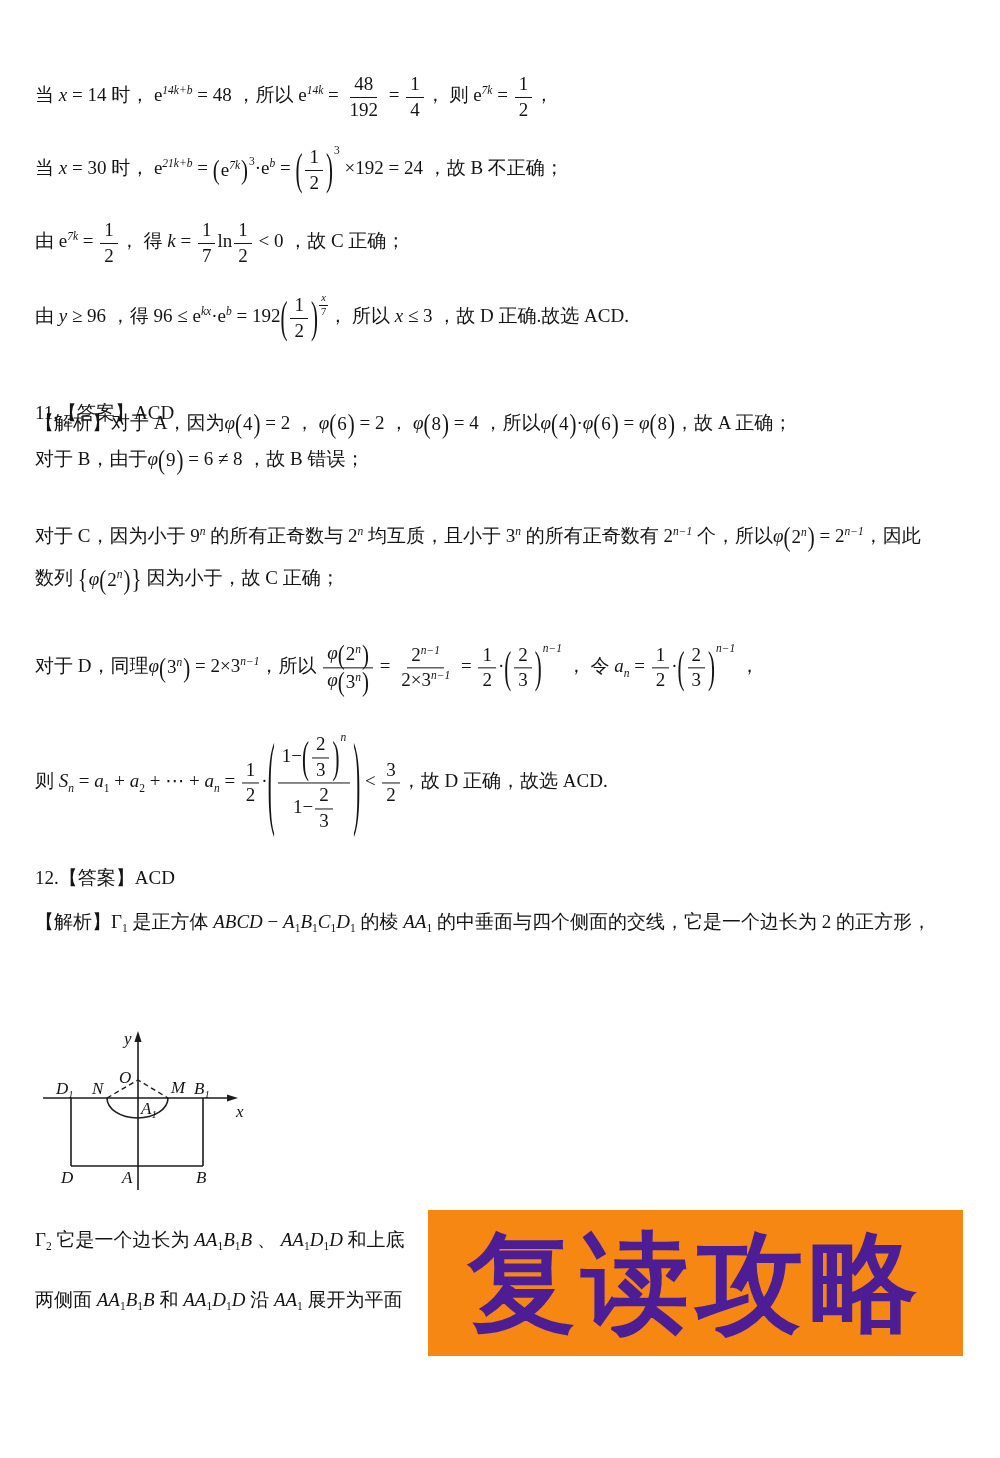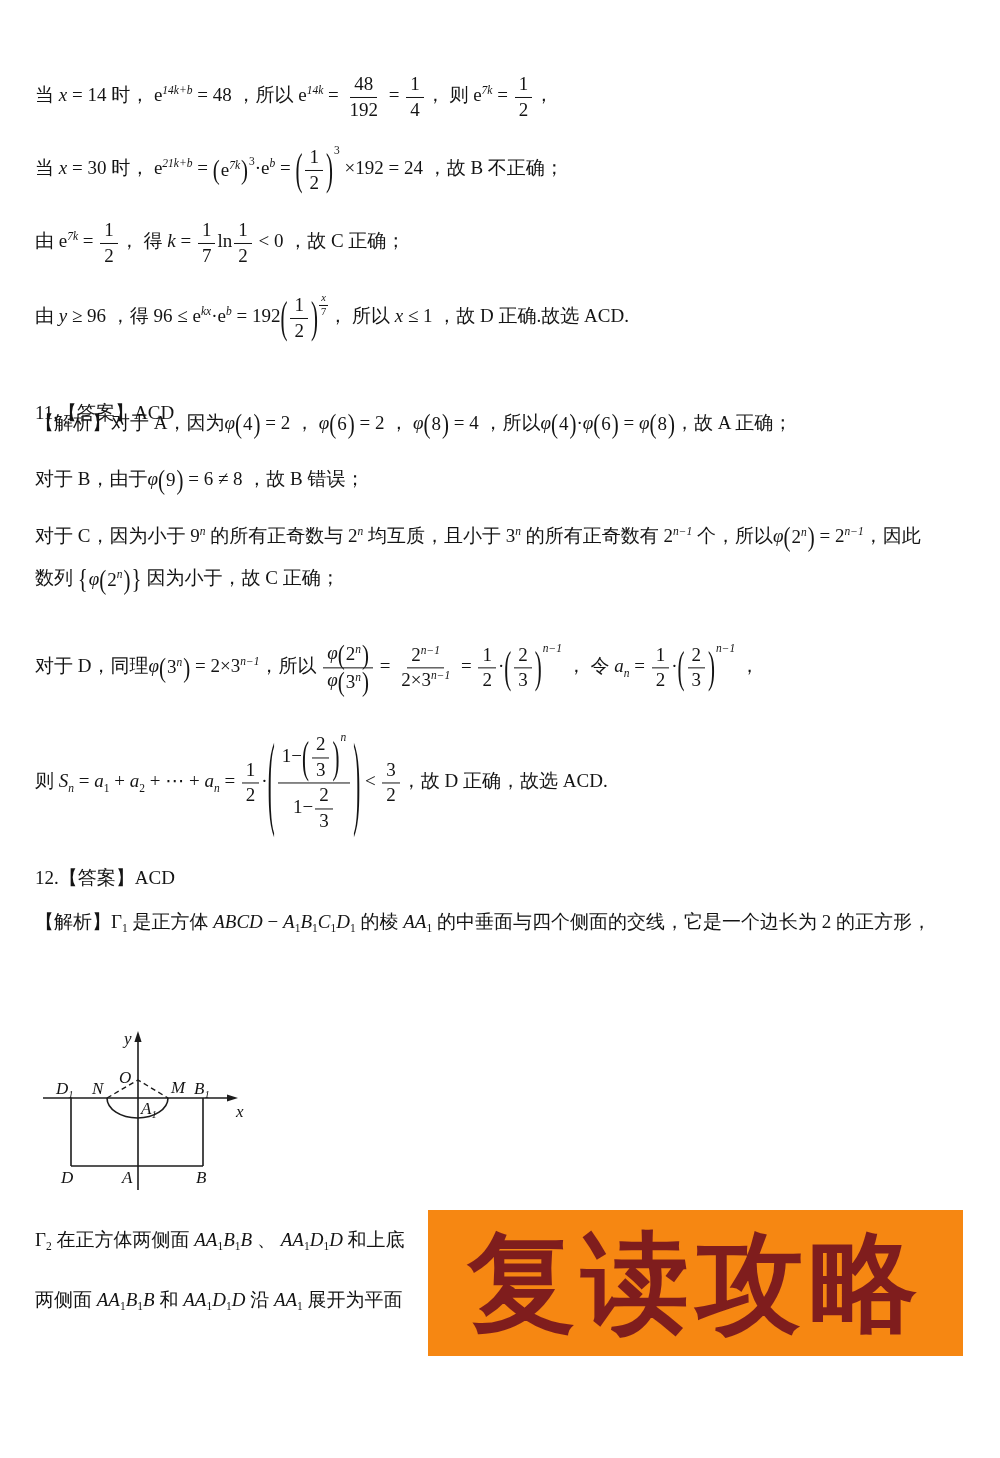--- a/index.html
+++ b/index.html
@@ -93,21 +93,21 @@
           <span class="par" style="transform: scaleY(2.15);">(</span>
           <span class="gc"><span class="frac">
               <span class="fn">1</span>
               <span class="fd">2</span>
             </span></span>
           <span class="par" style="transform: scaleY(2.15);">)</span>
           <span class="gexp"><span class="frac">
               <span class="fn"><span class="it">x</span></span>
               <span class="fd">7</span>
             </span></span>
-        </span><span class="tx">， 所以 </span><span class="it">x</span><span class="tx"> ≤ 1 ，故 D 正确.故选 ACD.</span></div>
+        </span><span class="tx">， 所以 </span><span class="it">x</span><span class="tx"> ≤ 3 ，故 D 正确.故选 ACD.</span></div>
       <div class="line" style="top: 378px; margin-top: 35px;"><span class="tx">11.【答案】ACD</span></div>
       <div class="line" style="top: 424px;"><span class="tx">【解析】对于 A，因为</span><span class="it">φ</span><span class="grp">
           <span class="par" style="transform: scaleY(1.35);">(</span>
           <span class="gc"><span class="tx">4</span></span>
           <span class="par" style="transform: scaleY(1.35);">)</span>
         </span><span class="tx"> = 2 ， </span><span class="it">φ</span><span class="grp">
           <span class="par" style="transform: scaleY(1.35);">(</span>
           <span class="gc"><span class="tx">6</span></span>
           <span class="par" style="transform: scaleY(1.35);">)</span>
         </span><span class="tx"> = 2 ， </span><span class="it">φ</span><span class="grp">
@@ -120,21 +120,21 @@
           <span class="par" style="transform: scaleY(1.35);">)</span>
         </span><span class="tx">·</span><span class="it">φ</span><span class="grp">
           <span class="par" style="transform: scaleY(1.35);">(</span>
           <span class="gc"><span class="tx">6</span></span>
           <span class="par" style="transform: scaleY(1.35);">)</span>
         </span><span class="tx"> = </span><span class="it">φ</span><span class="grp">
           <span class="par" style="transform: scaleY(1.35);">(</span>
           <span class="gc"><span class="tx">8</span></span>
           <span class="par" style="transform: scaleY(1.35);">)</span>
         </span><span class="tx">，故 A 正确；</span></div>
-      <div class="line" style="top: 480px;"><span class="tx">对于 B，由于</span><span class="it">φ</span><span class="grp">
+      <div class="line" style="top: 460px;"><span class="tx">对于 B，由于</span><span class="it">φ</span><span class="grp">
           <span class="par" style="transform: scaleY(1.35);">(</span>
           <span class="gc"><span class="tx">9</span></span>
           <span class="par" style="transform: scaleY(1.35);">)</span>
         </span><span class="tx"> = 6 ≠ 8 ，故 B 错误；</span></div>
       <div class="line" style="top: 537px;"><span class="tx">对于 C，因为小于 9</span><sup class="it">n</sup><span class="tx"> 的所有正奇数与 2</span><sup class="it">n</sup><span class="tx"> 均互质，且小于 3</span><sup class="it">n</sup><span class="tx"> 的所有正奇数有 2</span><sup class="it">n−1</sup><span class="tx"> 个，所以</span><span class="it">φ</span><span class="grp">
           <span class="par" style="transform: scaleY(1.35);">(</span>
           <span class="gc"><span class="tx">2</span><sup class="it">n</sup></span>
           <span class="par" style="transform: scaleY(1.35);">)</span>
         </span><span class="tx"> = 2</span><sup class="it">n−1</sup><span class="tx">，因此</span></div>
       <div class="line" style="top: 579px;"><span class="tx">数列 </span><span class="grp">
@@ -207,21 +207,21 @@
                   <span class="fd">3</span>
                 </span></span>
             </span></span>
           <span class="par" style="transform: scaleY(4.9);">)</span>
         </span><span class="tx"> &lt; </span><span class="frac">
           <span class="fn">3</span>
           <span class="fd">2</span>
         </span><span class="tx">，故 D 正确，故选 ACD.</span></div>
       <div class="line" style="top: 878px;"><span class="tx">12.【答案】ACD</span></div>
       <div class="line" style="top: 922px;"><span class="tx">【解析】Γ</span><sub>1</sub><span class="tx"> 是正方体 </span><span class="it">ABCD</span><span class="tx"> − </span><span class="it">A</span><sub>1</sub><span class="it">B</span><sub>1</sub><span class="it">C</span><sub>1</sub><span class="it">D</span><sub>1</sub><span class="tx"> 的棱 </span><span class="it">AA</span><sub>1</sub><span class="tx"> 的中垂面与四个侧面的交线，它是一个边长为 2 的正方形，</span></div>
-      <div class="line" style="top: 1240px;"><span class="tx">Γ</span><sub>2</sub><span class="tx"> 在正方体两侧面 </span><span class="it">AA</span><sub>1</sub><span class="it">B</span><sub>1</sub><span class="it">B</span><span class="tx"> 、 </span><span class="it">AA</span><sub>1</sub><span class="it">D</span><sub>1</sub><span class="it">D</span><span class="tx"> 和上底</span></div>
+      <div class="line" style="top: 1240px;"><span class="tx">Γ</span><sub>2</sub><span class="tx"> 它是一个边长为 </span><span class="it">AA</span><sub>1</sub><span class="it">B</span><sub>1</sub><span class="it">B</span><span class="tx"> 、 </span><span class="it">AA</span><sub>1</sub><span class="it">D</span><sub>1</sub><span class="it">D</span><span class="tx"> 和上底</span></div>
       <div class="line" style="top: 1300px;"><span class="tx">两侧面 </span><span class="it">AA</span><sub>1</sub><span class="it">B</span><sub>1</sub><span class="it">B</span><span class="tx"> 和 </span><span class="it">AA</span><sub>1</sub><span class="it">D</span><sub>1</sub><span class="it">D</span><span class="tx"> 沿 </span><span class="it">AA</span><sub>1</sub><span class="tx"> 展开为平面</span></div>
     </div>
 
   <svg class="fig" viewBox="0 0 230 172">
 
     <line class="stroke" x1="108" y1="12" x2="108" y2="162"></line>
     <polygon class="arrow" points="108,3 104.4,14 111.6,14"></polygon>
 
     <line class="stroke" x1="13" y1="70" x2="199" y2="70"></line>
     <polygon class="arrow" points="208,70 197,66.4 197,73.6"></polygon>
@@ -240,17 +240,17 @@
     <text x="62" y="66"><tspan>N</tspan></text>
     <text x="141" y="65"><tspan>M</tspan></text>
     <text x="26" y="66"><tspan>D</tspan><tspan font-size="10.5" dy="3.5">1</tspan></text>
     <text x="164" y="66"><tspan>B</tspan><tspan font-size="10.5" dy="3.5">1</tspan></text>
     <text x="111" y="86"><tspan>A</tspan><tspan font-size="10.5" dy="3.5">1</tspan></text>
     <text x="31" y="155"><tspan>D</tspan></text>
     <text x="92" y="155"><tspan>A</tspan></text>
     <text x="166" y="155"><tspan>B</tspan></text>
   </svg>
 
-  <div class="banner" id="banner" style="background: rgb(246, 135, 18); color: #7f1d1d;">
+  <div class="banner" id="banner" style="background: rgb(246, 135, 18); color: #4c1d95;">
     <span>复读攻略</span>
   </div>
 
 </div>
 
 </body></html>

